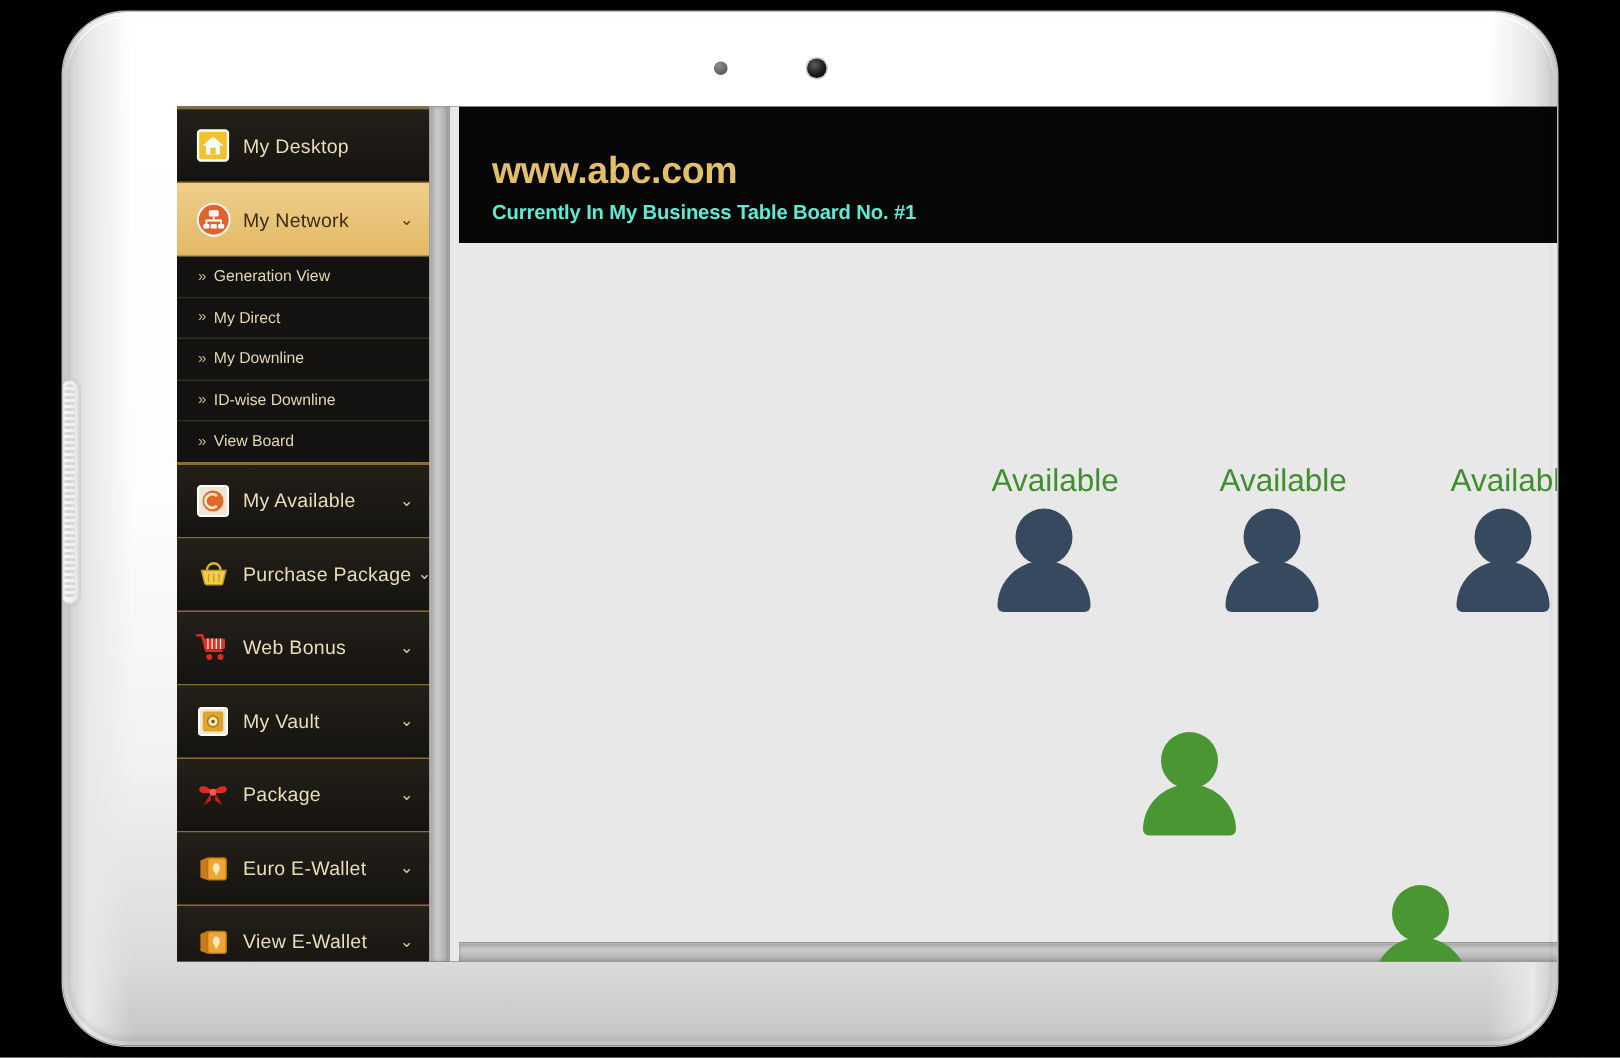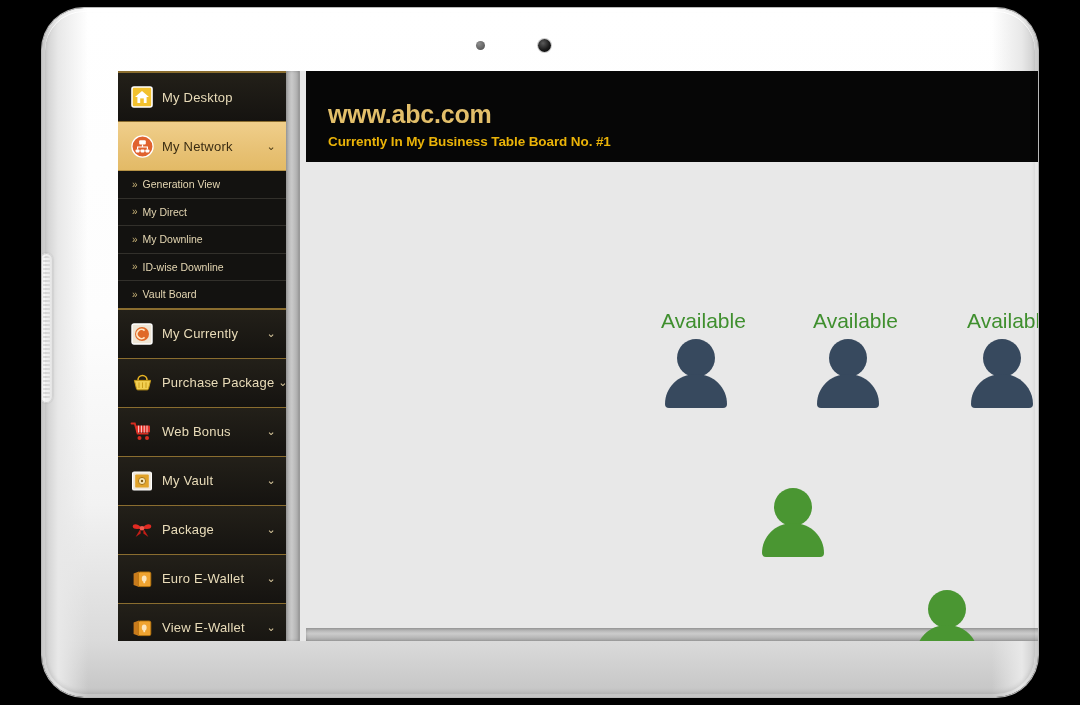--- a/index.html
+++ b/index.html
@@ -148,21 +148,21 @@
     padding:30px 0 13px 22px;
     flex:0 0 auto;
   }
   #site-title{
     color:#e3bf6a;
     font-size:25px;font-weight:bold;
     line-height:1.05;
     letter-spacing:-.2px;
   }
   #site-sub{
-    color:#eab308;
+    color:#5eead4;
     font-size:13.5px;font-weight:bold;
     margin-top:7px;
     letter-spacing:-.1px;
   }
   #board{
     flex:1;position:relative;background:#e8e8e8;min-height:0;
   }
   
   #hscroll{
     height:12px;flex:0 0 12px;
@@ -238,33 +238,33 @@
           <div class="sub-item">
             <span class="bullet">»</span>
             <span>My Downline</span>
           </div>
           <div class="sub-item">
             <span class="bullet">»</span>
             <span>ID-wise Downline</span>
           </div>
           <div class="sub-item" style="border-bottom:none">
             <span class="bullet">»</span>
-            <span>Vault Board</span>
+            <span>View Board</span>
           </div>
         </div>
 
         <div class="nav-item">
           <span class="ico">
             <svg width="22" height="22" viewBox="0 0 22 22">
               <rect x="1" y="1" width="20" height="20" rx="2" fill="#efe6d6" stroke="#fff" stroke-width="1.4"></rect>
               <circle cx="11" cy="11" r="7" fill="#e06a28"></circle>
               <path d="M13.6 7.6 a4.6 4.6 0 1 0 0 6.8" stroke="#ffe6c4" stroke-width="1.8" fill="none"></path>
             </svg>
           </span>
-          <span class="label">My Currently</span>
+          <span class="label">My Available</span>
           <span class="chev">⌄</span>
         </div>
 
         <div class="nav-item">
           <span class="ico">
             <svg width="23" height="23" viewBox="0 0 23 23">
               <path d="M7 9 a4.5 4.5 0 0 1 9 0" stroke="#e8b422" stroke-width="1.6" fill="none"></path>
               <path d="M3.4 9.4 h16.2 l-2.1 8.4 a1.4 1.4 0 0 1 -1.35 1.05 H6.85 A1.4 1.4 0 0 1 5.5 17.8 Z" fill="#f2cf52" stroke="#c79a16" stroke-width="1"></path>
               <path d="M8 11.4 v5.6 M11.5 11.4 v5.6 M15 11.4 v5.6" stroke="#c79a16" stroke-width=".9"></path>
             </svg>

